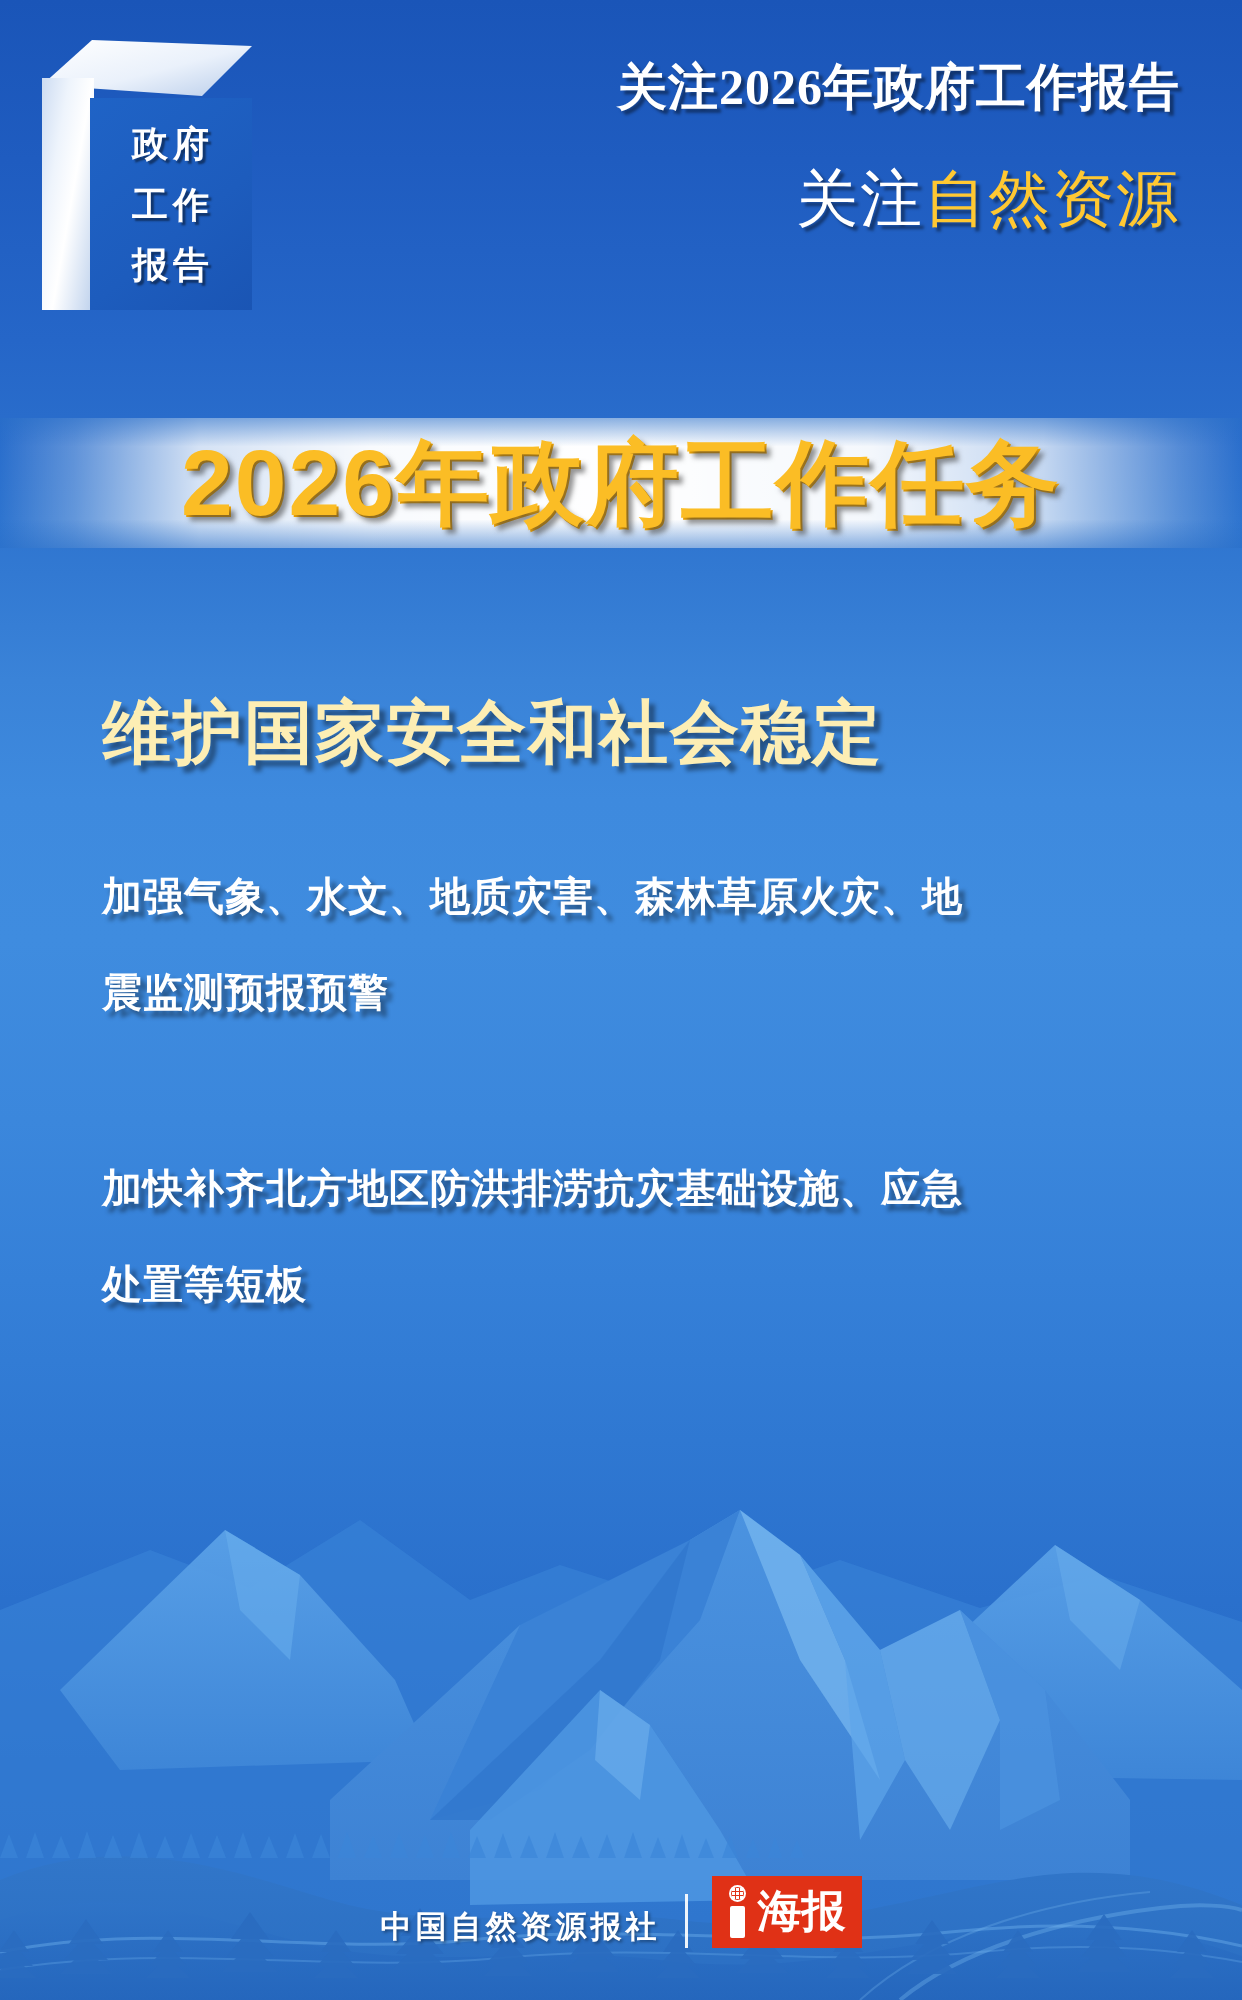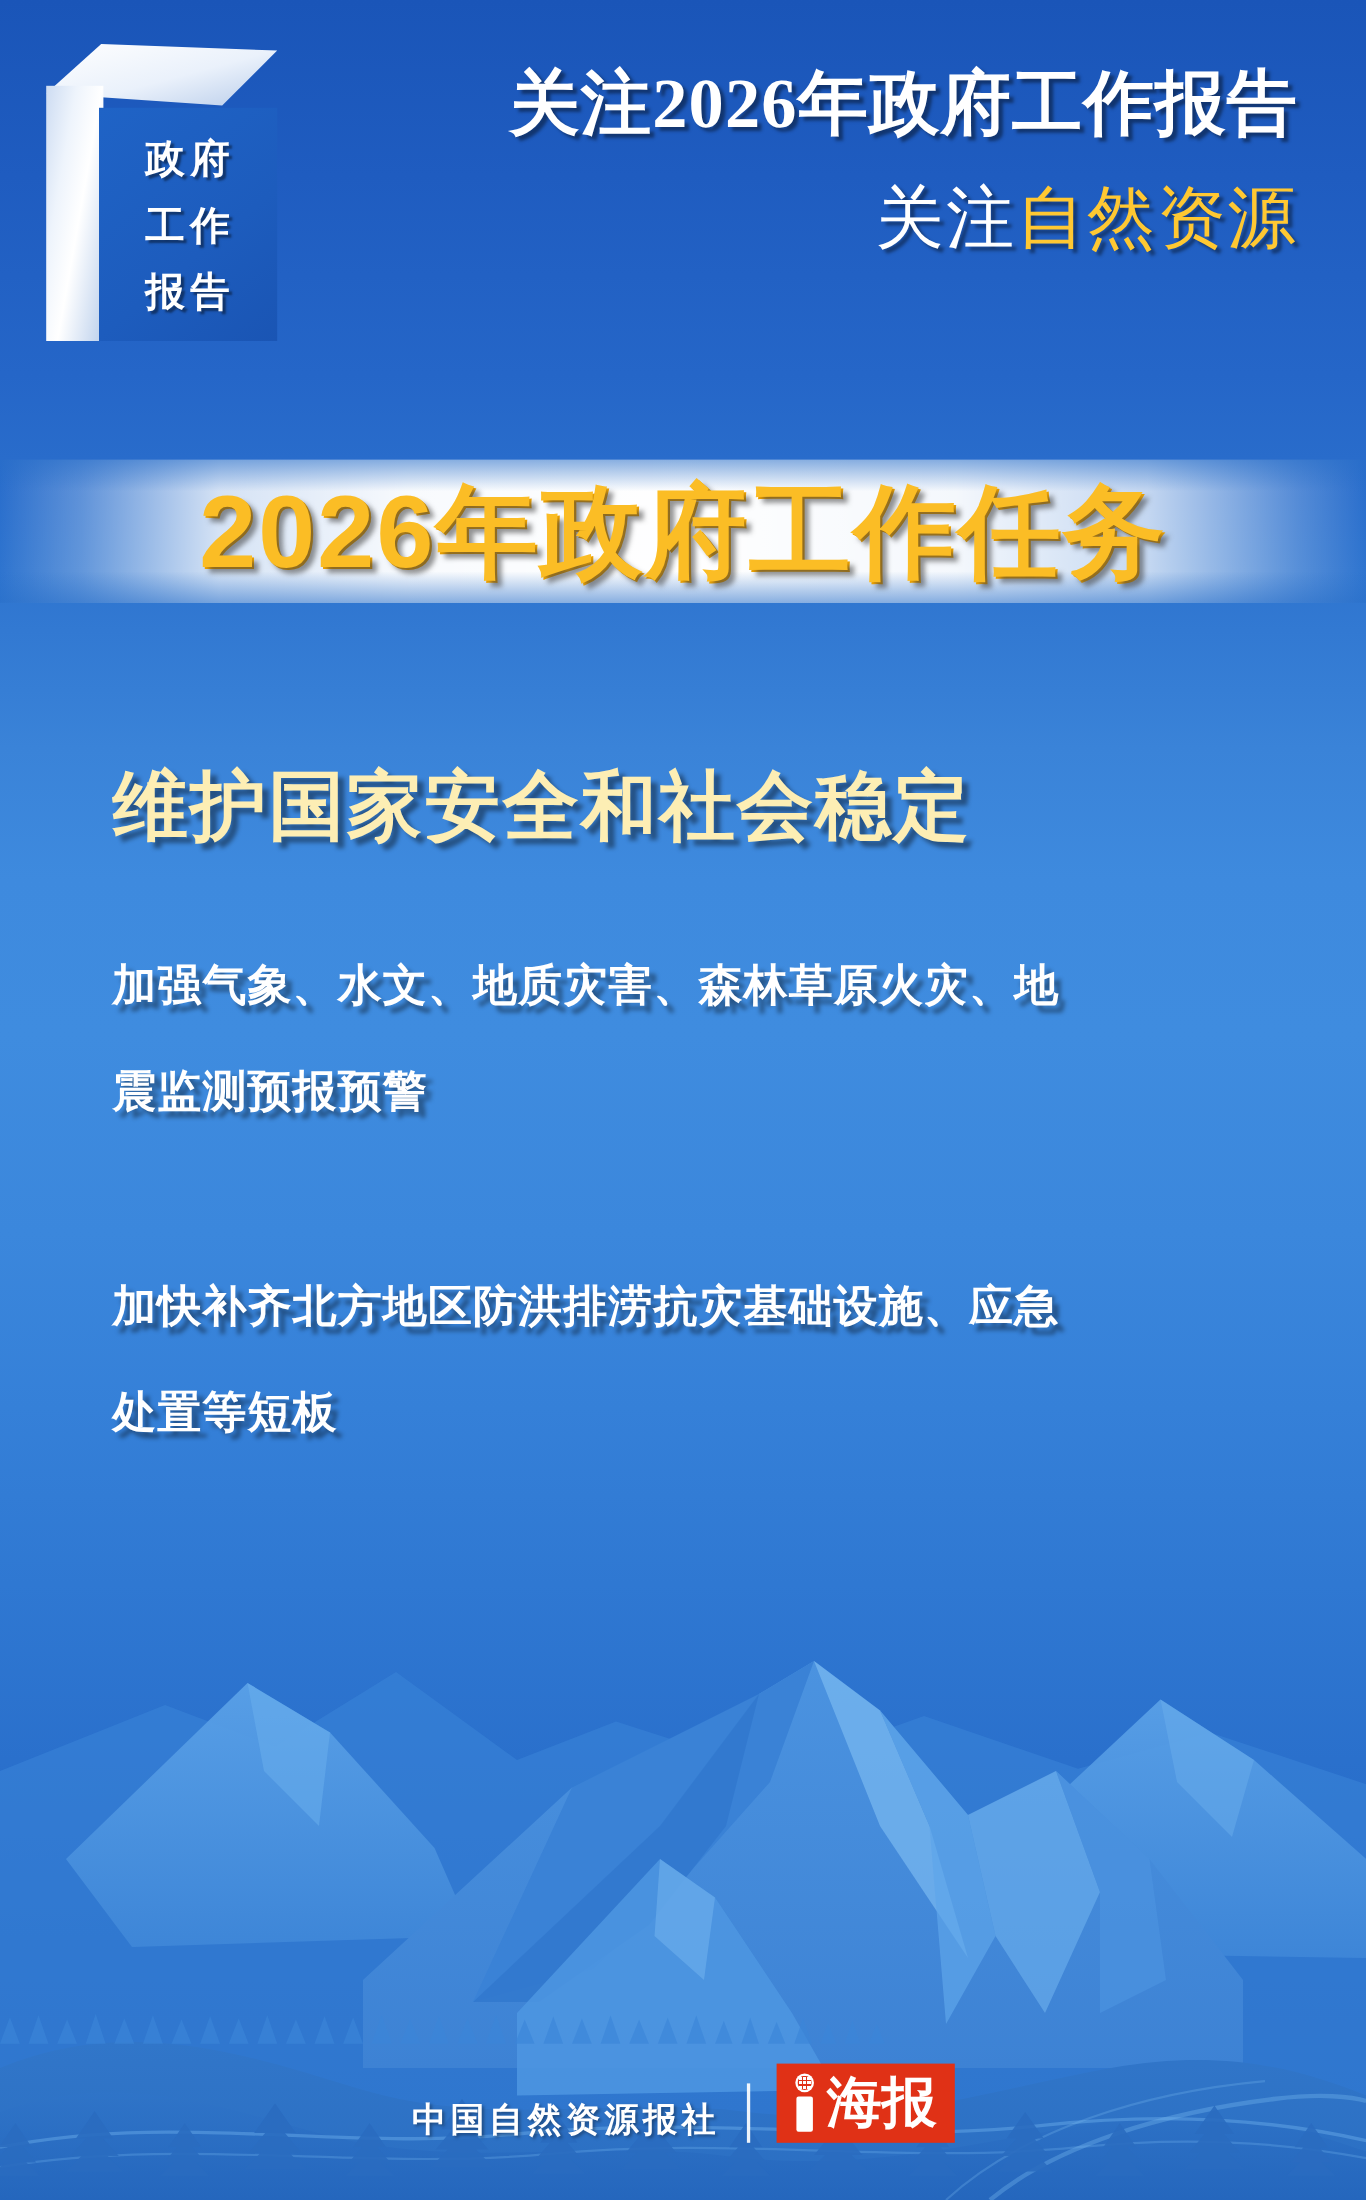--- a/index.html
+++ b/index.html
@@ -87,21 +87,21 @@
     text-shadow:3px 3px 2px rgba(0,0,0,.45);
   }
 
   .hdr-line1 {
     position:absolute;
     left:0; top:62px;
     width:1180px;
     text-align:right;
     color:#ffffff;
     font-family:"Liberation Serif","DejaVu Serif",serif;
-    font-size:64px;
+    font-size:50px;
     font-weight:bold;
     letter-spacing:1px;
     line-height:1;
     text-shadow:4px 4px 3px rgba(0,0,0,.42);
     white-space:nowrap;
   }
   .hdr-line2 {
     position:absolute;
     left:0; top:168px;
     width:1180px;
@@ -242,21 +242,21 @@
       repeating-linear-gradient(90deg, #e03116 0 1px, transparent 1px 4px);
   }
   .badge-i .stem {
     width:15px; height:32px;
     background:#ffffff;
     margin-top:4px;
     border-radius:2px;
   }
   .badge-text {
     color:#ffffff;
-    font-size:50px;
+    font-size:44px;
     font-weight:bold;
     line-height:54px;
     letter-spacing:0px;
     white-space:nowrap;
   }
 </style>
 </head>
 <body>
 
 <div id="poster">

